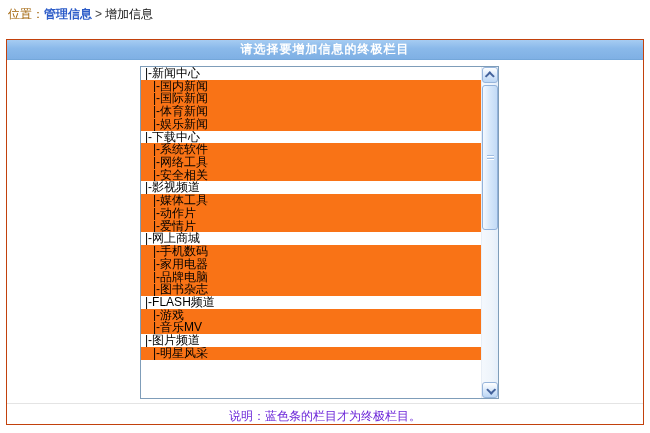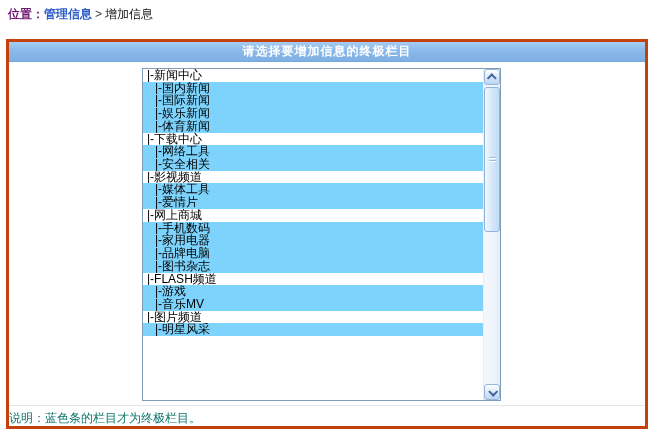--- a/index.html
+++ b/index.html
@@ -3,48 +3,48 @@
 <meta charset="utf-8">
 <style>
   html,body{margin:0;padding:0;}
   body{
     width:650px;height:433px;position:relative;background:#ffffff;
     font-family:"Liberation Sans","DejaVu Sans",sans-serif;
     font-size:12px;color:#000;overflow:hidden;
   }
   
   .breadcrumb{position:absolute;left:8px;top:6px;height:16px;line-height:16px;white-space:nowrap;}
-  .breadcrumb .loc{font-weight:bold;color:#701a75;}
+  .breadcrumb .loc{font-weight:normal;color:#a16207;}
   .breadcrumb a{color:#2b5bc8;text-decoration:none;font-weight:bold;}
   .breadcrumb .sep{color:#444;padding:0 3px;}
   .breadcrumb .cur{color:#111;text-align:center;}
 
   
   .panel{
     position:absolute;left:6px;top:39px;width:636px;height:384px;
-    border:3px solid #c2410c;background:#ffffff;
+    border:1px solid #c2410c;background:#ffffff;
   }
   .panel-header{
     position:absolute;left:0;top:0;right:0;height:19px;
     background:linear-gradient(to bottom,#a6ccf2 0%,#8ab9ea 45%,#7fb0e4 100%);
     border-bottom:1px solid #74a7da;
     color:#ffffff;font-weight:bold;text-align:center;line-height:19px;
     letter-spacing:1px;
   }
 
   
   .listbox{
     position:absolute;left:133px;top:26px;width:357px;height:331px;
     border:1px solid #7f9db9;background:#ffffff;
   }
   .rows{position:absolute;left:0;top:0;right:17px;bottom:0;overflow:hidden;}
   .row{height:12.73px;line-height:12.9px;white-space:nowrap;overflow:hidden;color:#000;cursor:default;}
   .row.lvl0{padding-left:4px;}
   .row.lvl1{padding-left:12px;}
-  .row.sel{background:#7dd3fc;}
+  .row.sel{background:#f97316;}
 
   
   .sbar{position:absolute;top:0;right:0;bottom:0;width:17px;
     background:linear-gradient(to right,#f4f8fd,#eef4fb 60%,#e4eefa);
     border-left:1px solid #e8eef6;box-sizing:border-box;}
   .sbtn{
     position:absolute;left:0;width:16px;height:16px;box-sizing:border-box;
     border:1px solid #97b5db;border-radius:3px;
     background:linear-gradient(to bottom,#ffffff,#d7e7fa 55%,#bcd6f4);
     display:flex;align-items:center;justify-content:center;
@@ -57,44 +57,46 @@
   .sthumb{
     position:absolute;left:0;top:18px;width:16px;height:145px;box-sizing:border-box;
     border:1px solid #93b2da;border-radius:3px;
     background:linear-gradient(to right,#f4f9ff,#d6e7fa 50%,#c3dbf6);
   }
   .grip{position:absolute;left:4px;top:50%;margin-top:-3px;width:7px;}
   .grip i{display:block;height:1px;margin-bottom:1px;background:#9fbde2;border-bottom:1px solid #fff;}
 
   
   .divider{position:absolute;left:0;right:0;top:363px;height:1px;background:#e4e4e4;}
-  .note{position:absolute;left:0;right:0;top:368px;text-align:left;color:#0f766e;}
+  .note{position:absolute;left:0;right:0;top:368px;text-align:center;color:#6d28d9;}
 </style>
 </head>
 <body>
 
 <div class="breadcrumb">
   <span class="loc">位置：</span><a href="#">管理信息</a><span class="sep">&gt;</span><span class="cur">增加信息</span>
 </div>
 
 <div class="panel">
   <div class="panel-header">请选择要增加信息的终极栏目</div>
 
   <div class="listbox">
     <div class="rows">
         <div class="row lvl0">|-新闻中心</div>
         <div class="row lvl1 sel">|-国内新闻</div>
         <div class="row lvl1 sel">|-国际新闻</div>
+        <div class="row lvl1 sel">|-体育新闻</div>
         <div class="row lvl1 sel">|-娱乐新闻</div>
-        <div class="row lvl1 sel">|-体育新闻</div>
         <div class="row lvl0">|-下载中心</div>
+        <div class="row lvl1 sel">|-系统软件</div>
         <div class="row lvl1 sel">|-网络工具</div>
         <div class="row lvl1 sel">|-安全相关</div>
         <div class="row lvl0">|-影视频道</div>
         <div class="row lvl1 sel">|-媒体工具</div>
+        <div class="row lvl1 sel">|-动作片</div>
         <div class="row lvl1 sel">|-爱情片</div>
         <div class="row lvl0">|-网上商城</div>
         <div class="row lvl1 sel">|-手机数码</div>
         <div class="row lvl1 sel">|-家用电器</div>
         <div class="row lvl1 sel">|-品牌电脑</div>
         <div class="row lvl1 sel">|-图书杂志</div>
         <div class="row lvl0">|-FLASH频道</div>
         <div class="row lvl1 sel">|-游戏</div>
         <div class="row lvl1 sel">|-音乐MV</div>
         <div class="row lvl0">|-图片频道</div>

